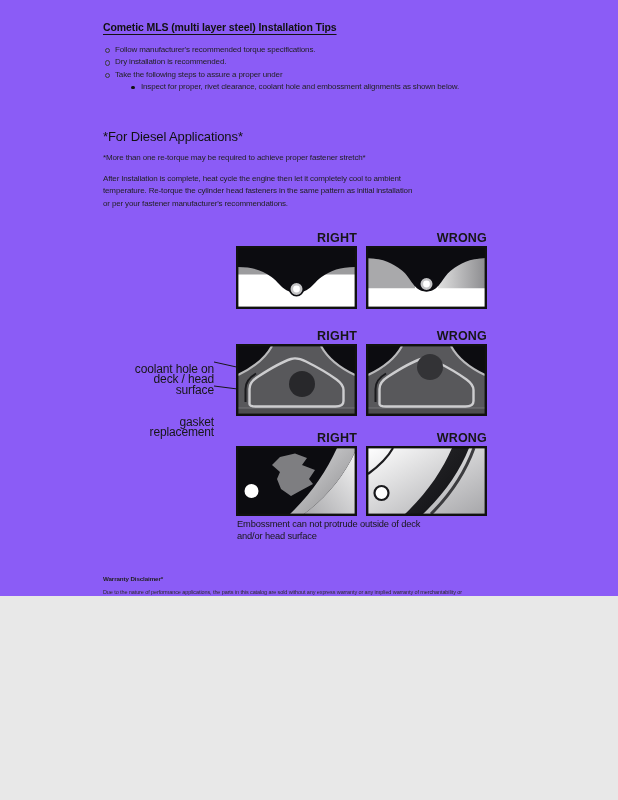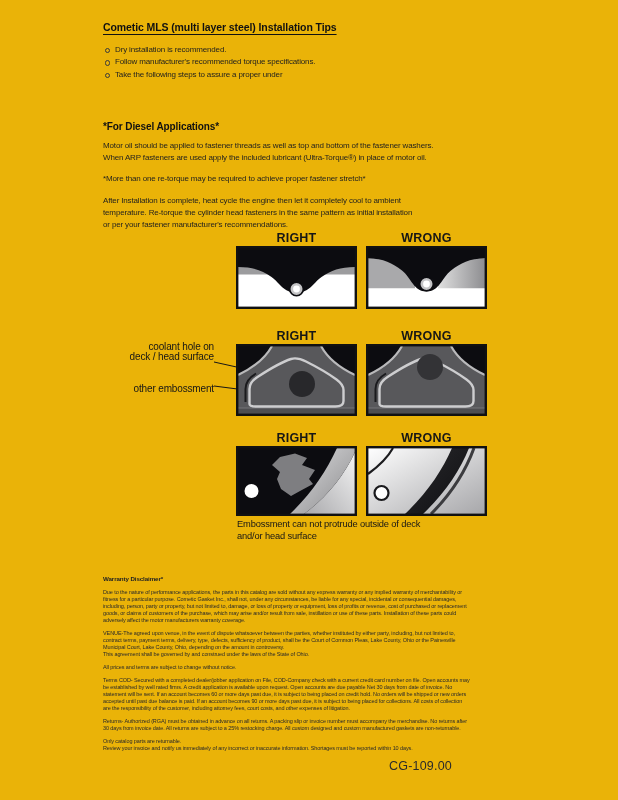--- a/index.html
+++ b/index.html
@@ -1,73 +1,72 @@
 <!DOCTYPE html>
 <html><head>
 <meta charset="utf-8">
 <style>
   html,body{margin:0;padding:0;background:#e8e8e8;}
   .page{
-    position:relative;width:618px;height:800px;background:#eab308;
+    position:relative;width:618px;height:596px;background:#8b5cf6;
     font-family:"Liberation Sans",sans-serif;color:#1f1f1f;overflow:hidden;
     margin:0 auto;
   }
   
   .title{
     position:absolute;left:103px;top:21px;margin:0;
     font-size:10.5px;font-weight:700;letter-spacing:-0.1px;color:#111;
     text-decoration:underline;text-underline-offset:2.5px;text-decoration-thickness:1.2px;
   }
   .tips{position:absolute;left:104px;top:44px;width:420px;font-size:8px;line-height:12.4px;letter-spacing:-0.15px;}
   .tip{position:relative;padding-left:11px;}
   .tip .ring{position:absolute;left:1px;top:4px;width:3.4px;height:3.4px;border:0.9px solid #3a3a3a;border-radius:50%;}
   .tip.sub{margin-left:26px;}
   .tip.sub .dot{position:absolute;left:1px;top:4.6px;width:3.6px;height:3.6px;background:#111;border-radius:50%;}
   .diesel{position:absolute;left:103px;top:117px;width:420px;}
-  .diesel h2{margin:4px 0 8px 0;font-size:10px;font-weight:700;color:#111;letter-spacing:-0.1px;}
+  .diesel h2{margin:12px 0 8px 0;font-size:13px;font-weight:400;color:#111;letter-spacing:-0.1px;}
   .para{margin:0 0 9px 0;font-size:8px;line-height:12.2px;letter-spacing:-0.15px;white-space:pre-line;}
   
   .figure{position:absolute;width:251px;}
   .fig1{left:236px;top:231px;}
   .fig2{left:236px;top:329px;}
   .fig3{left:236px;top:431px;}
   .fig-labels{display:flex;gap:9px;margin-bottom:1px;}
-  .fig-labels span{display:block;width:121px;text-align:center;font-size:12.5px;font-weight:700;letter-spacing:0.2px;color:#161616;}
+  .fig-labels span{display:block;width:121px;text-align:right;font-size:12.5px;font-weight:700;letter-spacing:0.2px;color:#161616;}
   .fig-boxes{display:flex;gap:9px;}
   .fig-boxes svg{display:block;}
   .fig-caption{margin:3px 0 0 1px;font-size:9.3px;line-height:11.5px;letter-spacing:-0.15px;color:#161616;white-space:pre-line;}
   .side-labels{
-    position:absolute;left:118px;top:331px;width:96px;text-align:right;
-    font-size:10px;line-height:10.5px;letter-spacing:-0.15px;color:#161616;white-space:pre-line;
+    position:absolute;left:118px;top:353px;width:96px;text-align:right;
+    font-size:12px;line-height:10.5px;letter-spacing:-0.15px;color:#161616;white-space:pre-line;
   }
   .side-labels .lbl2{margin-top:11px;}
   .leaders{position:absolute;left:205px;top:348px;}
   
   .disclaimer{position:absolute;left:103px;top:575px;width:430px;letter-spacing:-0.1px;}
   .disclaimer h3{margin:0 0 7px 0;font-size:6.2px;font-weight:700;color:#222;}
   .disclaimer p{margin:0 0 6px 0;font-size:5.5px;line-height:7px;color:#2a2a2a;white-space:pre-line;}
   .footer-code{position:absolute;left:389px;top:759px;font-size:12.5px;color:#2b2b2b;letter-spacing:0.2px;}
 </style>
 </head>
 <body>
 
 <div class="page">
 
   <h1 class="title">Cometic MLS (multi layer steel) Installation Tips</h1>
 
   <div class="tips">
+    <div class="tip"><span class="ring"></span><span>Follow manufacturer's recommended torque specifications.</span></div>
     <div class="tip"><span class="ring"></span><span>Dry installation is recommended.</span></div>
-    <div class="tip"><span class="ring"></span><span>Follow manufacturer's recommended torque specifications.</span></div>
     <div class="tip"><span class="ring"></span><span>Take the following steps to assure a proper under</span></div>
+    <div class="tip sub"><span class="dot"></span><span>Inspect for proper, rivet clearance, coolant hole and embossment alignments as shown below.</span></div>
   </div>
 
   <div class="diesel">
     <h2>*For Diesel Applications*</h2>
-    <p class="para">Motor oil should be applied to fastener threads as well as top and bottom of the fastener washers.
-When ARP fasteners are used apply the included lubricant (Ultra-Torque®) in place of motor oil.</p>
     <p class="para">*More than one re-torque may be required to achieve proper fastener stretch*</p>
     <p class="para">After Installation is complete, heat cycle the engine then let it completely cool to ambient
 temperature. Re-torque the cylinder head fasteners in the same pattern as initial installation
 or per your fastener manufacturer's recommendations.</p>
   </div>
 
   <section class="figure fig1">
     <div class="fig-labels">
       <span>RIGHT</span>
       <span>WRONG</span>
@@ -97,21 +96,21 @@
         <circle cx="60.5" cy="38" r="6.8" fill="#c4c4c6" stroke="#0c0c10" stroke-width="1.6"></circle>
         <circle cx="60.5" cy="38" r="3.4" fill="#ffffff"></circle>
         <rect x="1.2" y="1.2" width="118.6" height="60.6" fill="none" stroke="#111111" stroke-width="2.4"></rect>
       </svg>
     </div>
   </section>
 
   <div class="side-labels">
     <div>coolant hole on
 deck / head surface</div>
-    <div class="lbl2">other embossment</div>
+    <div class="lbl2">gasket replacement</div>
   </div>
   <svg class="leaders" width="115" height="52" viewBox="0 0 115 52">
     <line x1="9" y1="14" x2="99" y2="34" stroke="#161616" stroke-width="1"></line>
     <line x1="9" y1="38" x2="56" y2="44" stroke="#161616" stroke-width="1"></line>
   </svg>
   <section class="figure fig2">
     <div class="fig-labels">
       <span>RIGHT</span>
       <span>WRONG</span>
     </div>

